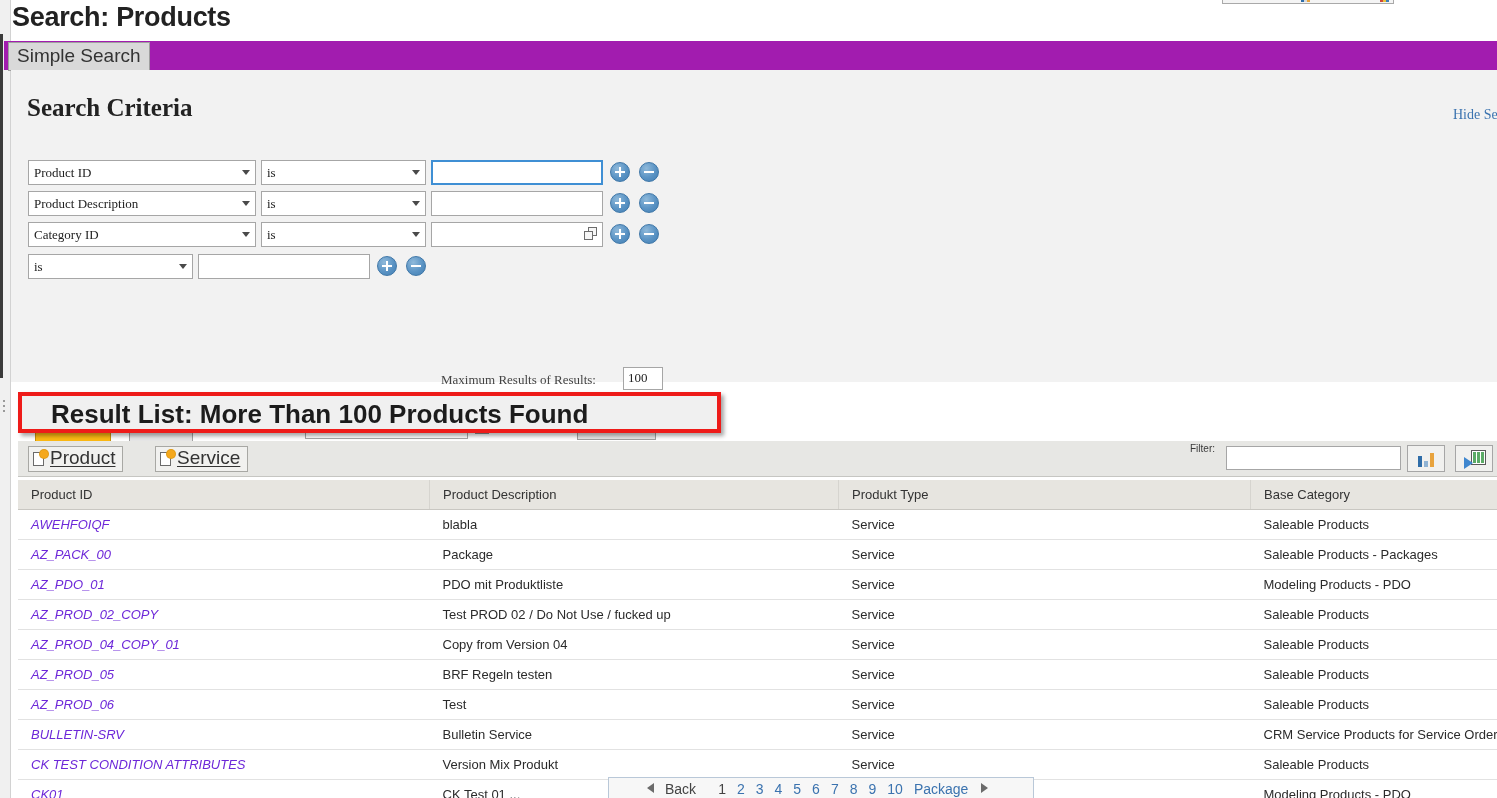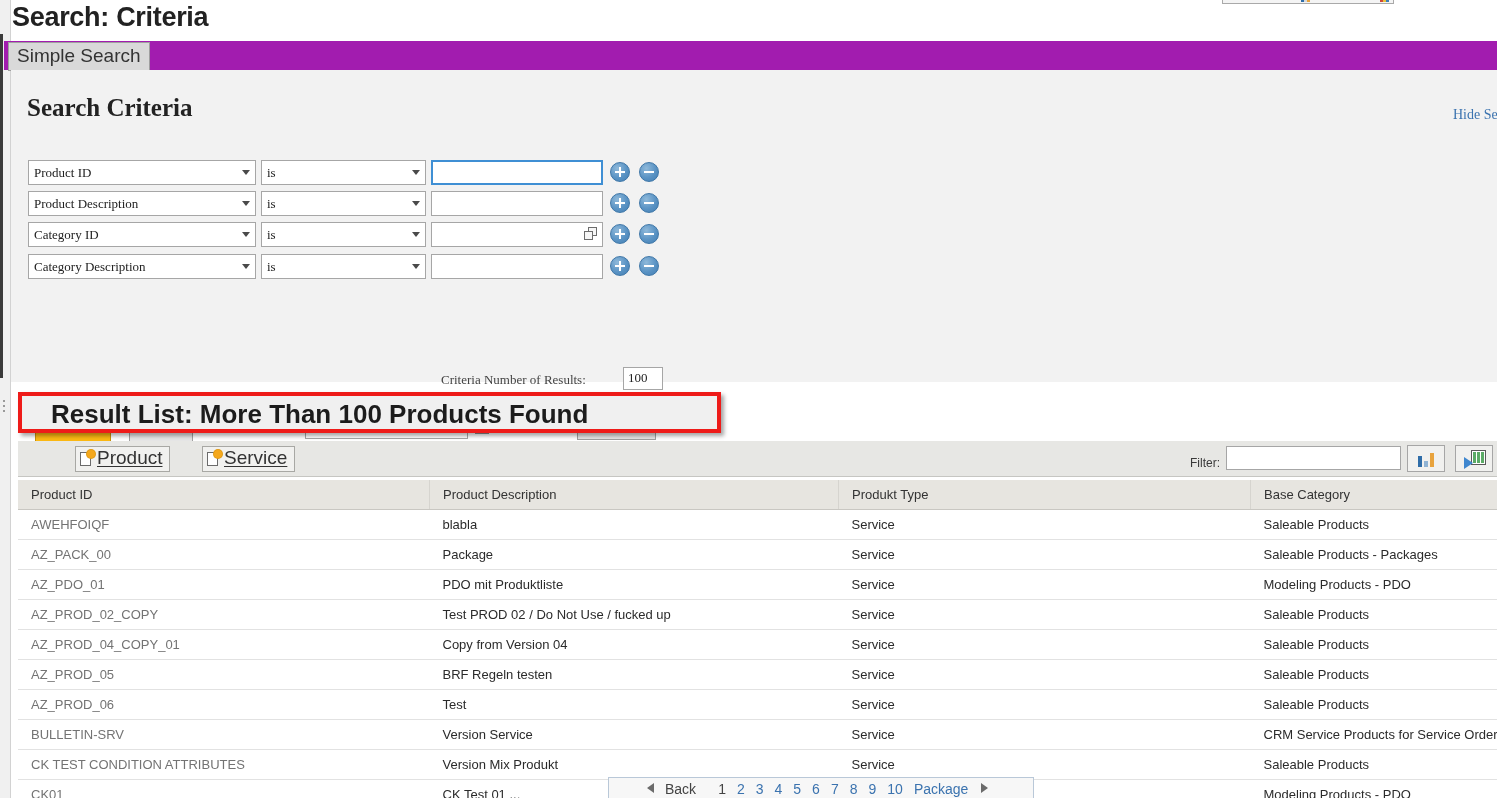--- a/index.html
+++ b/index.html
@@ -187,40 +187,40 @@
 
   
   .res-toolbar {
     position: absolute; left: 18px; top: 441px; width: 1479px; height: 35px;
     background: #e7e7e4; border-bottom: 1px solid #c6c6c2;
   }
   .rtab {
     position: absolute; top: 5px;
     box-sizing: border-box; height: 26px; padding: 0 7px 0 4px;
     background: #f1f1ef; border: 1px solid #a8a8a4;
-    font-size: 19px; color: #333; white-space: nowrap; margin-left: 47px;
+    font-size: 19px; color: #333; white-space: nowrap;
   }
   .rtab-product { left: 10px; }
   .rtab-service { left: 137px; }
   .rtab u { text-decoration: underline; text-underline-offset: 2px; }
   .doc-ico {
     display: inline-block; width: 15px; height: 17px; position: relative;
     vertical-align: -3px; margin-right: 2px;
   }
   .doc-ico::before {
     content: ""; position: absolute; left: 0; top: 2px;
     width: 11px; height: 14px; background: #ffffff; border: 1px solid #6b6b6b;
     box-sizing: border-box;
   }
   .doc-ico::after {
     content: ""; position: absolute; right: 0px; top: 0px;
     width: 8px; height: 8px; background: #f5a81c; border-radius: 50%;
     box-shadow: 0 0 0 1px #e09a14;
   }
-  .filter-label { position: absolute; left: 1172px; top: 15px; font-size: 12px; color: #3a3a3a; }
+  .filter-label { position: absolute; left: 1172px; top: 2px; font-size: 10px; color: #3a3a3a; }
   .filter-input {
     position: absolute; left: 1208px; top: 5px;
     box-sizing: border-box; width: 175px; height: 24px;
     border: 1px solid #a6a6a6; background: #fff;
   }
   .tb-btn {
     position: absolute; top: 4px;
     box-sizing: border-box; width: 38px; height: 27px;
     border: 1px solid #a6a6a6; background: #f1f1ef;
   }
@@ -259,21 +259,21 @@
     border-right: 1px solid #d6d4cf;
     font-size: 13px; font-weight: normal; color: #333;
     text-align: left; padding: 7px 0 7px 13px; height: 15px;
   }
   .res-table td {
     border-bottom: 1px solid #e2e2e2;
     font-size: 13px; color: #2b2b2b;
     padding: 7px 0 7px 13px; height: 15px;
     white-space: nowrap; overflow: hidden;
   }
-  .res-table td.link { color: #737373; }
+  .res-table td.link { color: #6d28d9; font-style: italic; }
   .col-id   { width: 398px; }
   .col-desc { width: 395px; }
   .col-type { width: 398px; }
   .col-cat  { width: 288px; }
 
   
   .pager {
     position: absolute; left: 608px; top: 777px;
     box-sizing: border-box; width: 426px; height: 26px;
     background: #f7f7f7; border: 1px solid #b9c8d8;
@@ -307,21 +307,21 @@
 
   <div class="left-rail">
     <div class="rail-dark"></div>
     <div class="rail-grip">
       <i></i>
         <i></i>
         <i></i>
     </div>
   </div>
 
-  <div class="page-title">Search: Criteria</div>
+  <div class="page-title">Search: Products</div>
 
   <div class="tabstrip">
     <div class="tab-simple">Simple Search</div>
   </div>
 
   <div class="criteria-panel">
     <div class="criteria-title">Search Criteria</div>
     <div class="hide-search">Hide Se</div>
 
     <div class="crit-row" style="top:90px">
@@ -371,36 +371,32 @@
             <i></i>
           </span>
       </div>
       <div class="pm">
         <span class="circ"><i class="h"></i><i class="v"></i></span>
         <span class="circ"><i class="h"></i></span>
       </div>
     </div>
 
     <div class="crit-row" style="top:184px">
-      <div class="sel sel-field">
-        <span>Category Description</span>
-        <span class="chev"></span>
-      </div>
       <div class="sel sel-op">
         <span>is</span>
         <span class="chev"></span>
       </div>
       <div class="txt"></div>
       <div class="pm">
         <span class="circ"><i class="h"></i><i class="v"></i></span>
         <span class="circ"><i class="h"></i></span>
       </div>
     </div>
 
-    <div class="maxres-label">Criteria Number of Results:</div>
+    <div class="maxres-label">Maximum Results of Results:</div>
     <div class="maxres-input">100</div>
 
     <div class="btn-search">Search</div>
     <div class="btn-clear">Clear</div>
     <div class="save-label">Save Search As:</div>
     <div class="save-input"></div>
     <div class="inc-box"></div>
     <div class="inc-label">Include View</div>
     <div class="btn-save">
       <span class="floppy"></span><span>Save</span>
@@ -482,21 +478,21 @@
         <td>Saleable Products</td>
       </tr>
       <tr>
         <td class="link">AZ_PROD_06</td>
         <td>Test</td>
         <td>Service</td>
         <td>Saleable Products</td>
       </tr>
       <tr>
         <td class="link">BULLETIN-SRV</td>
-        <td>Version Service</td>
+        <td>Bulletin Service</td>
         <td>Service</td>
         <td>CRM Service Products for Service Order</td>
       </tr>
       <tr>
         <td class="link">CK TEST CONDITION ATTRIBUTES</td>
         <td>Version Mix Produkt</td>
         <td>Service</td>
         <td>Saleable Products</td>
       </tr>
       <tr>

